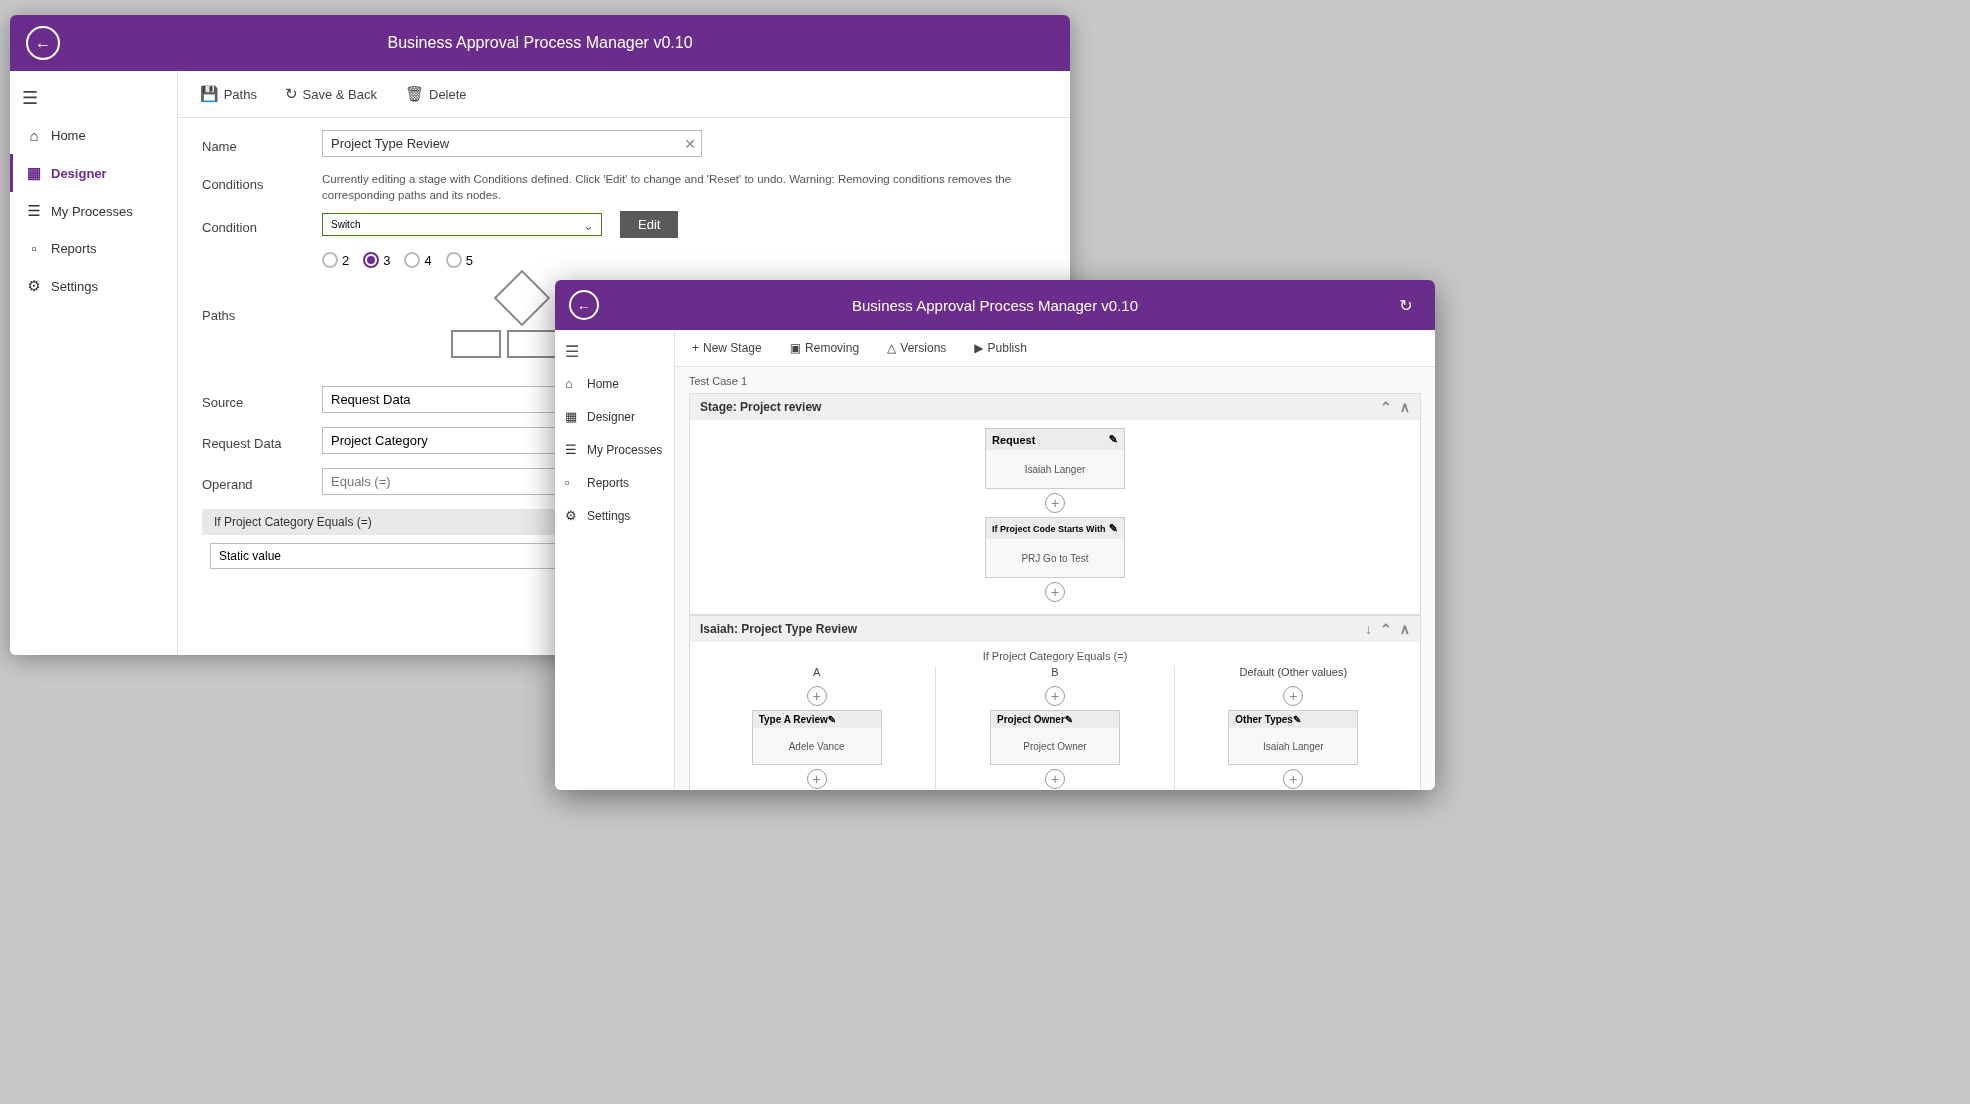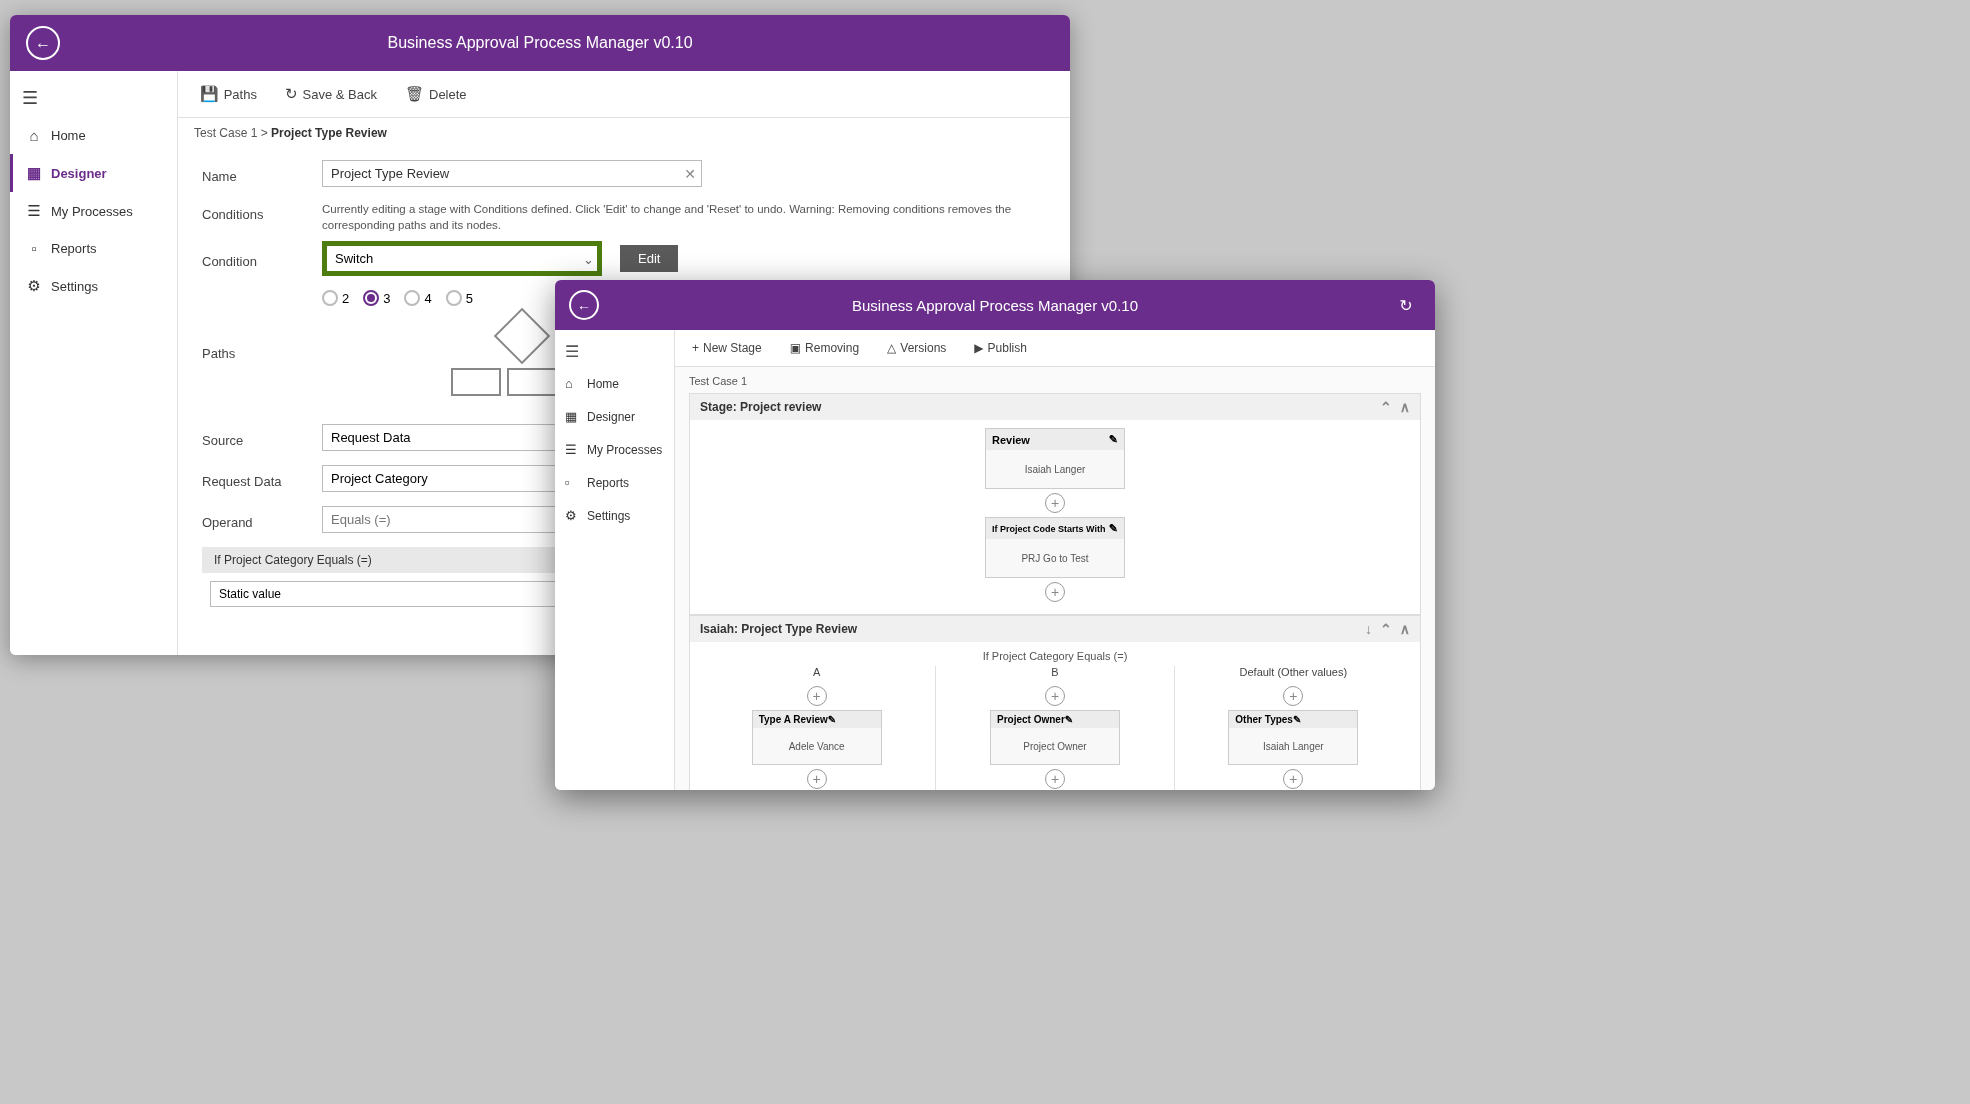--- a/index.html
+++ b/index.html
@@ -200,23 +200,23 @@
       font-size: 11.5px;
       color: #555;
       line-height: 1.4;
     }
     .condition-select-wrap {
       position: relative;
       width: 280px;
     }
     .condition-select {
       width: 100%;
-      border: 5px solid #4d7c0f;
+      border: 1px solid #4d7c0f;
       padding: 5px 28px 5px 8px;
-      font-size: 13px;
+      font-size: 10px;
       appearance: none;
       background: #fff;
       cursor: pointer;
       outline: none;
     }
     .select-arrow {
       position: absolute;
       right: 8px;
       top: 50%;
       transform: translateY(-50%);
@@ -619,25 +619,20 @@
         <button class="toolbar-btn">
           <span class="toolbar-icon">↻</span>
           <span>Save &amp; Back</span>
         </button>
         <button class="toolbar-btn">
           <span class="toolbar-icon">🗑</span>
           <span>Delete</span>
         </button>
       </div>
 
-      <div class="breadcrumb">
-        <span>Test Case 1</span>
-        <span> &gt; </span>
-        <span class="current">Project Type Review</span>
-      </div>
 
       <div class="form-area">
 
         <div class="form-row">
           <div class="form-label">Name</div>
           <div class="form-field">
             <div class="text-input-wrap">
               <input type="text" class="text-input" value="Project Type Review" style="">
               <button class="clear-btn">✕</button>
             </div>
@@ -803,21 +798,21 @@
             <div class="stage-header-actions">
               <span>⌃</span>
               <span>∧</span>
             </div>
           </div>
           <div class="stage-body">
             <div style="display:flex; flex-direction:column; align-items:center; width:200px; margin:0 auto;">
 
               <div class="task-card">
                 <div class="task-card-header">
-                  <span>Review</span>
+                  <span>Request</span>
                   <span>✎</span>
                 </div>
                 <div class="task-card-body">
                   <span>Isaiah Langer</span>
                 </div>
               </div>
               <div class="plus-circle">+</div>
 
               <div class="task-card">
                 <div class="task-card-header">

